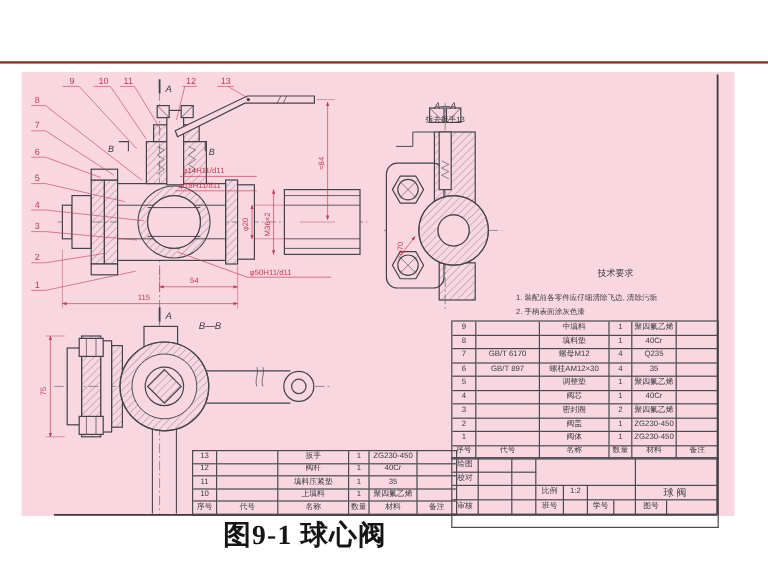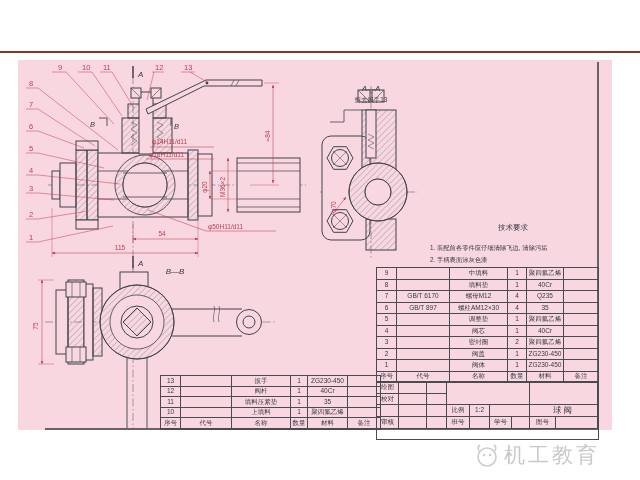--- a/index.html
+++ b/index.html
@@ -299,23 +299,15 @@
     <div class="tbc" style="left:113px;top:23px;width:40px;height:12px"></div>
     <div class="tbc big" style="left:153px;top:23px;width:68px;height:12px">球阀</div>
     <div class="tbc" style="left:70px;top:35px;width:23px;height:12px">班号</div>
     <div class="tbc" style="left:93px;top:35px;width:20px;height:12px"></div>
     <div class="tbc" style="left:113px;top:35px;width:22px;height:12px">学号</div>
     <div class="tbc" style="left:135px;top:35px;width:18px;height:12px"></div>
     <div class="tbc" style="left:153px;top:35px;width:26px;height:12px">图号</div>
     <div class="tbc" style="left:179px;top:35px;width:42px;height:12px"></div>
   </div>
 
-
-  <div class="watermark">
-    <svg width="26" height="28" viewBox="0 0 26 28">
-      <circle cx="13" cy="16" r="9" fill="none" stroke="#cccccc" stroke-width="1.6"></circle>
-      <path d="M5,10 q-2,-4 1,-6 M21,10 q2,-4 -1,-6" fill="none" stroke="#cccccc" stroke-width="1.6"></path>
-      <circle cx="10" cy="14" r="1.2" fill="#cccccc"></circle>
-      <circle cx="16" cy="14" r="1.2" fill="#cccccc"></circle>
-    </svg>
-    <span class="wmtext">机工教育</span>
-  </div>
+  <div class="caption">图9-1  球心阀</div>
+
 </div>
 
 </body></html>

